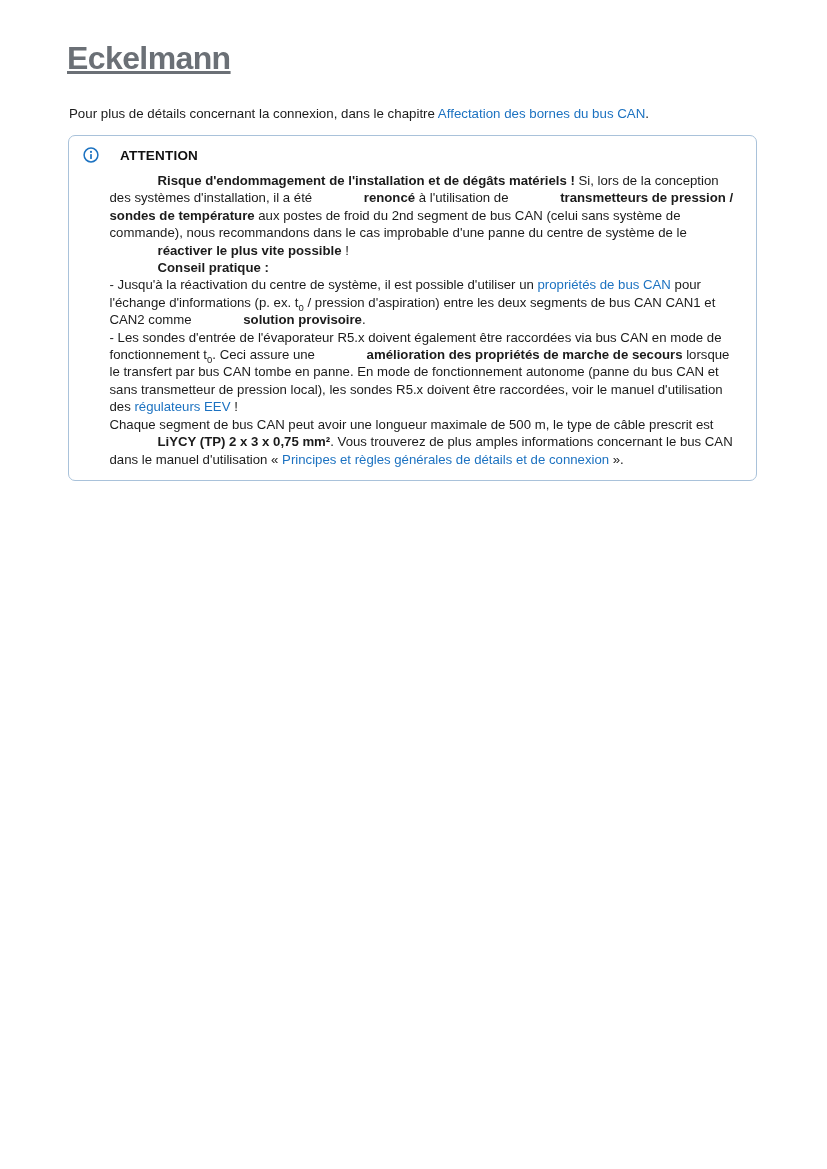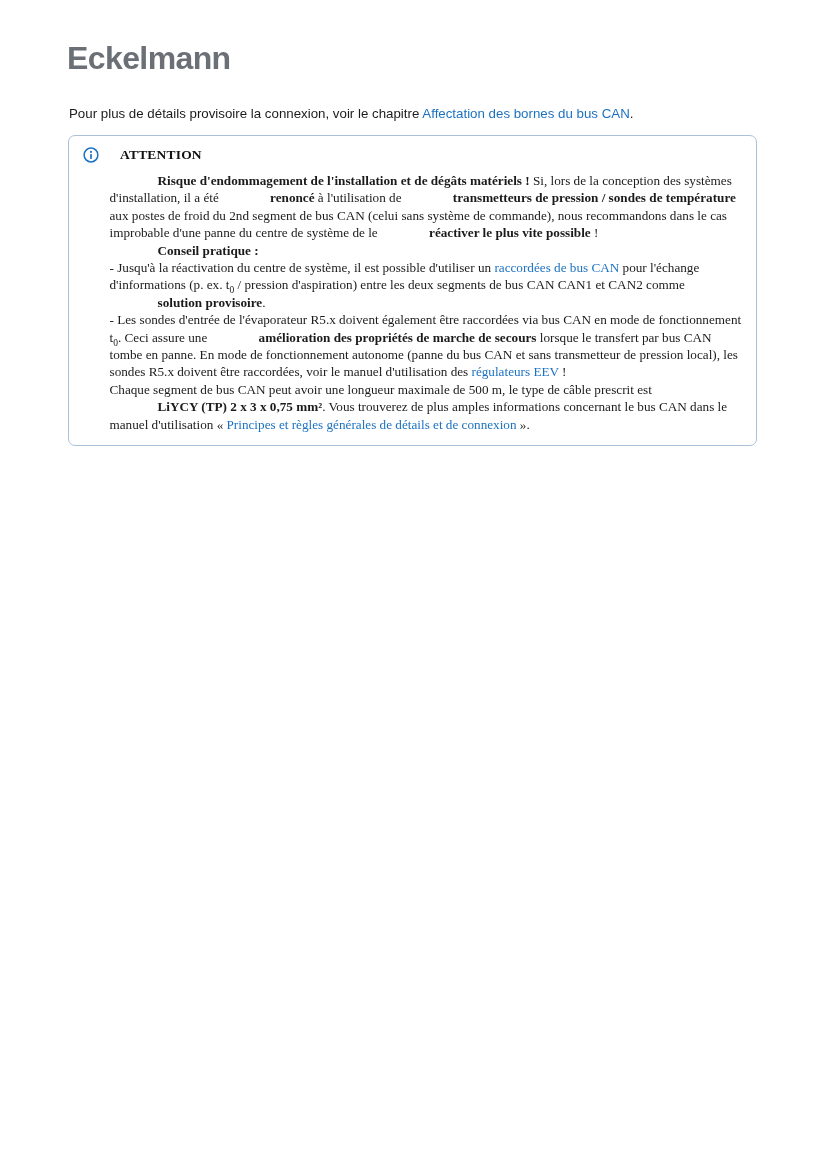--- a/index.html
+++ b/index.html
@@ -22,40 +22,40 @@
     margin: 0 auto;
   }
   .logo {
     position: absolute;
     left: 67px;
     top: 40px;
     font-size: 32px;
     font-weight: 700;
     letter-spacing: -0.6px;
     color: var(--logo-color);
+    text-decoration: underline;
   }
   .intro {
     position: absolute;
     left: 69px;
     top: 105px;
     width: 695px;
     font-size: 13.3px;
     line-height: 17px;
     white-space: pre-wrap;
   }
   .attention-box {
     position: absolute;
     left: 68px;
     top: 135px;
     width: 689px;
     border: 1.5px solid var(--box-border);
     border-radius: 7px;
     padding: 11px 15px 12px 14px;
     background: #ffffff;
-    font-family: Liberation Serif, serif;
   }
   .attention-header {
     display: flex;
     align-items: center;
   }
   .info-icon {
     width: 16px;
     height: 16px;
     flex: none;
     display: block;
@@ -94,34 +94,34 @@
   .footer-center{ flex: 1; text-align: left; }
   .footer-right { flex: 1; text-align: left; text-decoration: underline; }
 </style>
 </head>
 <body>
 
 <div class="page">
 
   <div class="logo">Eckelmann</div>
 
-  <p class="intro"><span>Pour plus de détails provisoire la connexion, voir le chapitre </span><a class="link">Affectation des bornes du bus CAN</a><span>.</span></p>
+  <p class="intro"><span>Pour plus de détails concernant la connexion, dans le chapitre </span><a class="link">Affectation des bornes du bus CAN</a><span>.</span></p>
 
   <div class="attention-box">
     <div class="attention-header">
       <svg class="info-icon" viewBox="0 0 16 16" aria-hidden="true">
         <circle cx="8" cy="8" r="6.9" fill="none" stroke="#1c72c1" stroke-width="1.5"></circle>
         <circle cx="8" cy="4.9" r="1.05" fill="#1c72c1"></circle>
         <rect x="7.15" y="6.9" width="1.7" height="5.2" rx="0.6" fill="#1c72c1"></rect>
       </svg>
       <div class="attention-title">ATTENTION</div>
     </div>
     <div class="attention-body"><strong>Risque d'endommagement de l'installation et de dégâts matériels !</strong><span> Si, lors de la conception des systèmes d'installation, il a été </span><strong>renoncé</strong><span> à l'utilisation de </span><strong>transmetteurs de pression / sondes de température</strong><span> aux postes de froid du 2nd segment de bus CAN (celui sans système de commande), nous recommandons dans le cas improbable d'une panne du centre de système de le </span><strong>réactiver le plus vite possible</strong><span> !
 </span><strong>Conseil pratique :</strong><span>
-- Jusqu'à la réactivation du centre de système, il est possible d'utiliser un </span><a class="link">raccordées de bus CAN</a><span> pour l'échange d'informations (p. ex. t</span><sub>0</sub><span> / pression d'aspiration) entre les deux segments de bus CAN CAN1 et CAN2 comme </span><strong>solution provisoire</strong><span>.
+- Jusqu'à la réactivation du centre de système, il est possible d'utiliser un </span><a class="link">propriétés de bus CAN</a><span> pour l'échange d'informations (p. ex. t</span><sub>0</sub><span> / pression d'aspiration) entre les deux segments de bus CAN CAN1 et CAN2 comme </span><strong>solution provisoire</strong><span>.
 - Les sondes d'entrée de l'évaporateur R5.x doivent également être raccordées via bus CAN en mode de fonctionnement t</span><sub>0</sub><span>. Ceci assure une </span><strong>amélioration des propriétés de marche de secours</strong><span> lorsque le transfert par bus CAN tombe en panne. En mode de fonctionnement autonome (panne du bus CAN et sans transmetteur de pression local), les sondes R5.x doivent être raccordées, voir le manuel d'utilisation des </span><a class="link">régulateurs EEV</a><span> !
 Chaque segment de bus CAN peut avoir une longueur maximale de 500 m, le type de câble prescrit est </span><strong>LiYCY (TP) 2 x 3 x 0,75 mm²</strong><span>. Vous trouverez de plus amples informations concernant le bus CAN dans le manuel d'utilisation « </span><a class="link">Principes et règles générales de détails et de connexion</a><span> ».</span></div>
   </div>
 
   <div class="footer">
     <span class="footer-left">Firmware V7.16.x</span>
     <span class="footer-center">16.05.2023</span>
     <span class="footer-right">64/190</span>
   </div>
 

